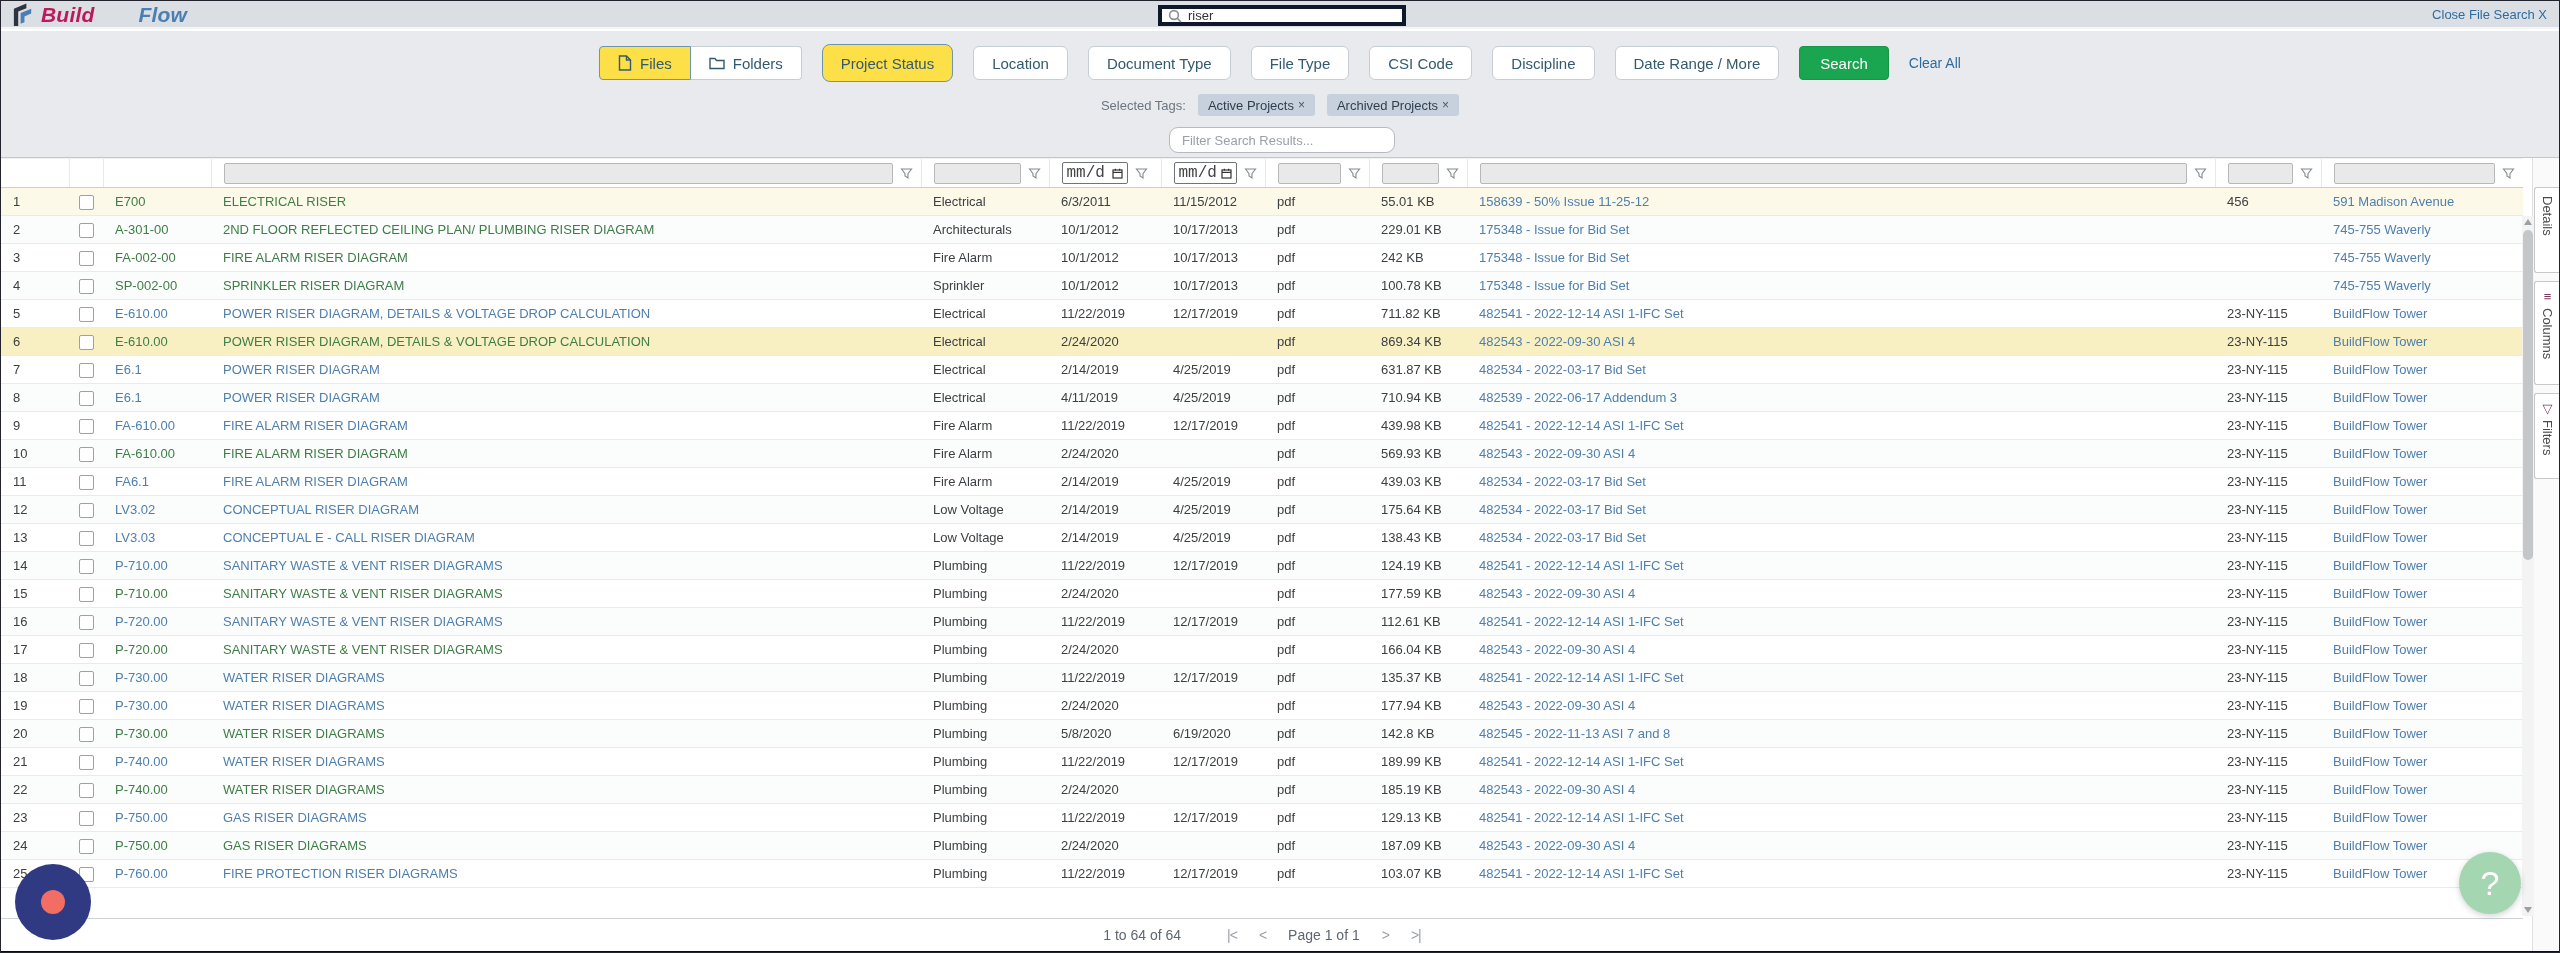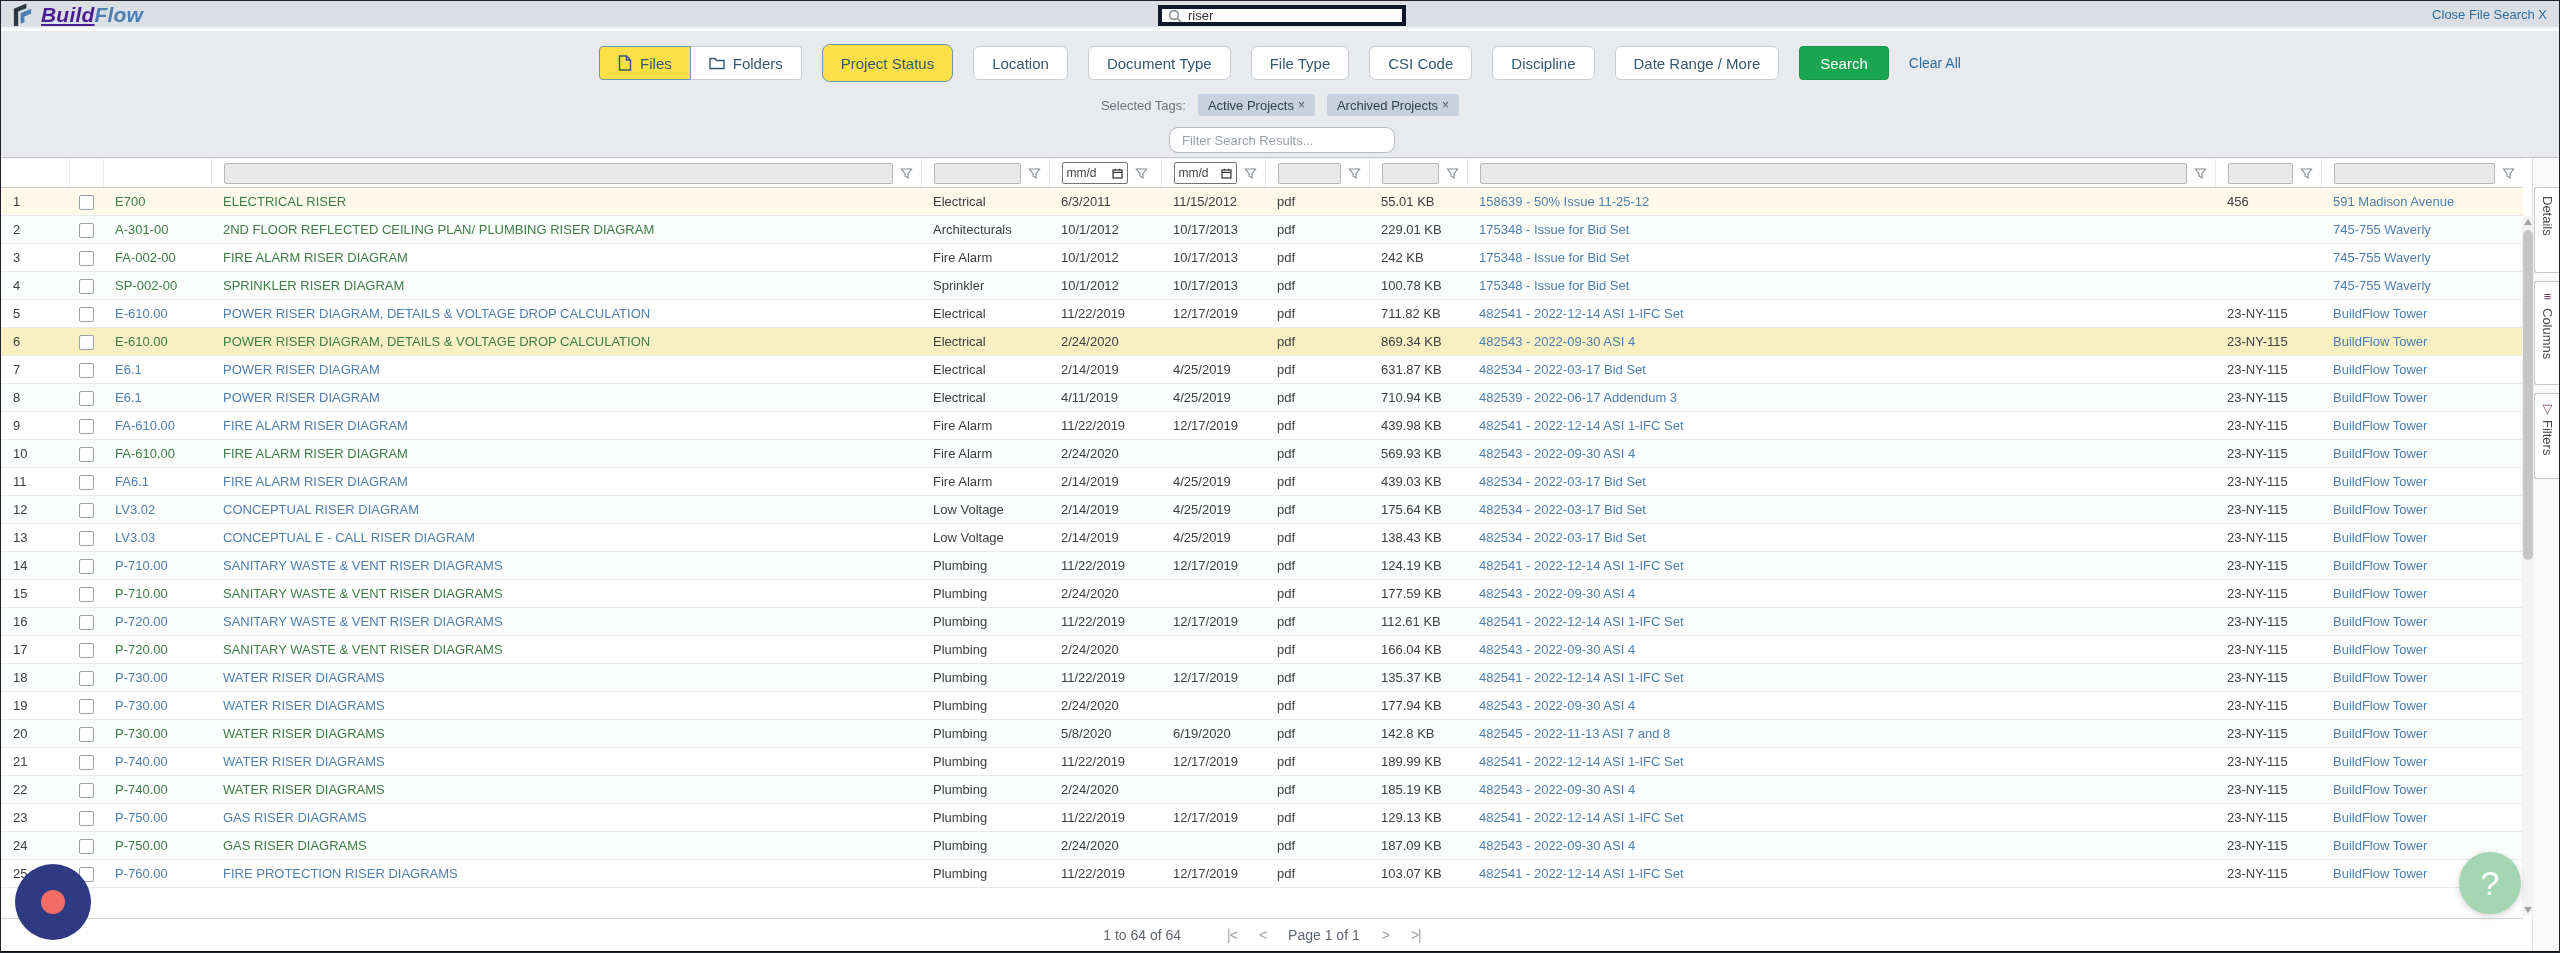--- a/index.html
+++ b/index.html
@@ -11,22 +11,22 @@
     border: 1px solid #23232e;
   }
 
   
   .topbar {
     position: absolute; left: 0; top: 0; width: 2558px; height: 28px;
     background: #dbdfe3; border-bottom: 2px solid #f4f5f6;
   }
   .logo { position: absolute; left: 10px; top: 1px; display: flex; align-items: center; gap: 5px; }
   .logo-text { font-size: 21px; font-weight: bold; font-style: italic; letter-spacing: .2px; }
-  .logo-build { color: #4c1d95; text-decoration: underline; }
-  .logo-flow  { color: #4a7fb5; }
+  .logo-build { color: #be185d; }
+  .logo-flow  { color: #4a7fb5; padding-left: 44px; }
   .top-search {
     position: absolute; left: 1157px; top: 4px; width: 248px; height: 21px;
     background: #fff; border: 4px solid #0f172a; display: flex; align-items: center; padding: 0 6px; gap: 6px;
   }
   .top-search input { border: none; outline: none; flex: 1; font-size: 13px; color: #333; font-family: inherit; background: transparent; }
   .close-search {
     position: absolute; right: 12px; top: 6px; font-size: 13px; color: #2e6ca0; cursor: pointer; text-decoration: none;
   }
 
   
@@ -83,21 +83,21 @@
   thead .filters td:first-child { border-left: none; }
   .fcell { display: flex; align-items: center; gap: 7px; }
   .ginput {
     flex: 1; height: 21px; background: #e9e9ea; border: 1px solid #b5b8bb; border-radius: 2px; min-width: 0;
     outline: none; font-family: inherit; font-size: 12px; padding: 0 5px; color: #444;
   }
   .datebox {
     width: 66px; height: 22px; background: #fff; border: 1px solid #6f737a; border-radius: 2px;
     display: inline-flex; align-items: center; justify-content: space-between; padding: 0 4px; cursor: pointer;
   }
-  .datebox .dtxt { font-size: 12px; color: #444; }
+  .datebox .dtxt { font-size: 16px; color: #444; font-family: Liberation Mono, monospace; }
   .funnel { flex: 0 0 auto; cursor: pointer; display: inline-flex; }
 
   tbody tr { height: 28px; border-bottom: 1px solid #e9eaeb; background: #fff; }
   tbody tr.alt { background: #fbfcfc; }
   tbody tr.hl-light { background: #fcf9e9; }
   tbody tr.hl-strong { background: #f8f0c3; }
   tbody td { font-size: 13px; color: #3d4043; padding: 0 0 0 12px; }
   td.c-cb, th.c-cb { padding: 0; text-align: center; }
   a.doclink { text-decoration: none; cursor: pointer; }
   a.doclink.green { color: #3e7d46; }

